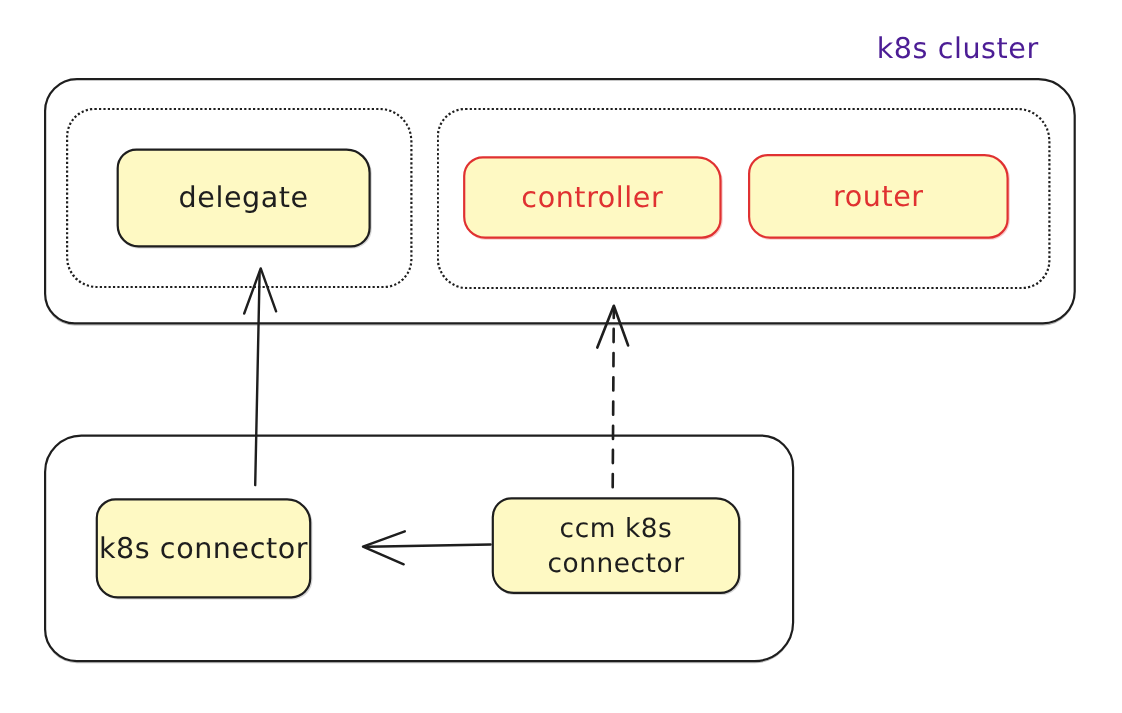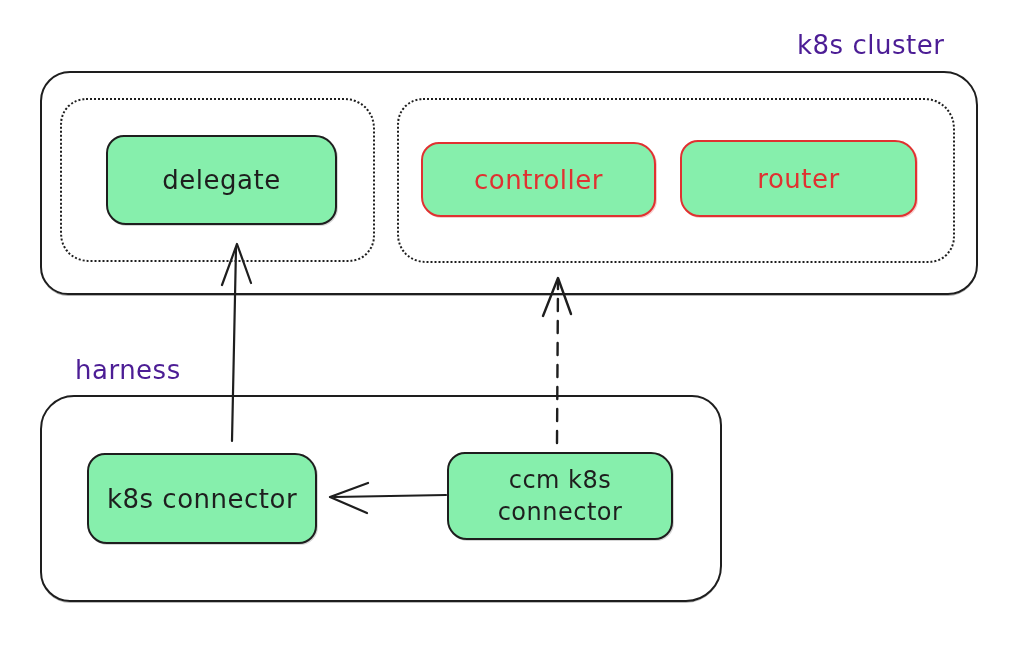--- a/index.html
+++ b/index.html
@@ -46,21 +46,21 @@
     width: 315px; height: 164px;
   }
   .ns-ccm {
     left: 397px; top: 98px;
     width: 558px; height: 165px;
   }
   .node {
     position: absolute;
     border: 2px solid #1e1e1e;
     border-radius: 18px 22px 18px 20px;
-    background: #86efac;
+    background: #fef9c3;
     box-sizing: border-box;
     display: flex;
     align-items: center;
     justify-content: center;
     font-size: 26px;
     font-weight: 500;
     letter-spacing: 0.5px;
     text-align: center;
     box-shadow: 1px 1px 0 0 rgba(30,30,30,0.18);
   }
@@ -71,21 +71,21 @@
     border-color: #e03131;
     color: #e03131;
     box-shadow: 1px 1px 0 0 rgba(224,49,49,0.25);
   }
   .harness-box {
     left: 40px; top: 395px;
     width: 682px; height: 207px;
     border-radius: 34px 30px 36px 30px;
     box-shadow: 0 2px 0 -1px rgba(30,30,30,0.3);
   }
-  .node-k8s-connector { left: 87px;  top: 453px; width: 230px; height: 91px; }
+  .node-k8s-connector { left: 87px;  top: 453px; width: 196px; height: 91px; }
   .node-ccm-connector {
     left: 447px; top: 452px; width: 226px; height: 88px;
     font-size: 24px;
     line-height: 1.35;
     white-space: pre-line;
   }
   .edges-overlay {
     position: absolute;
     left: 0; top: 0;
     width: 1020px; height: 648px;
@@ -93,21 +93,20 @@
     z-index: 10;
   }
 </style>
 </head>
 <body>
 
 <div class="canvas">
 
   <div class="floating-label" style="left:797px; top:30px;">k8s cluster</div>
 
-  <div class="floating-label" style="left:75px; top:355px;">harness</div>
 
   <div class="box cluster-box"></div>
 
   <div class="box dotted-box ns-delegate"></div>
 
   <div class="box dotted-box ns-ccm"></div>
 
   <div class="node node-delegate">
     <span>delegate</span>
   </div>

